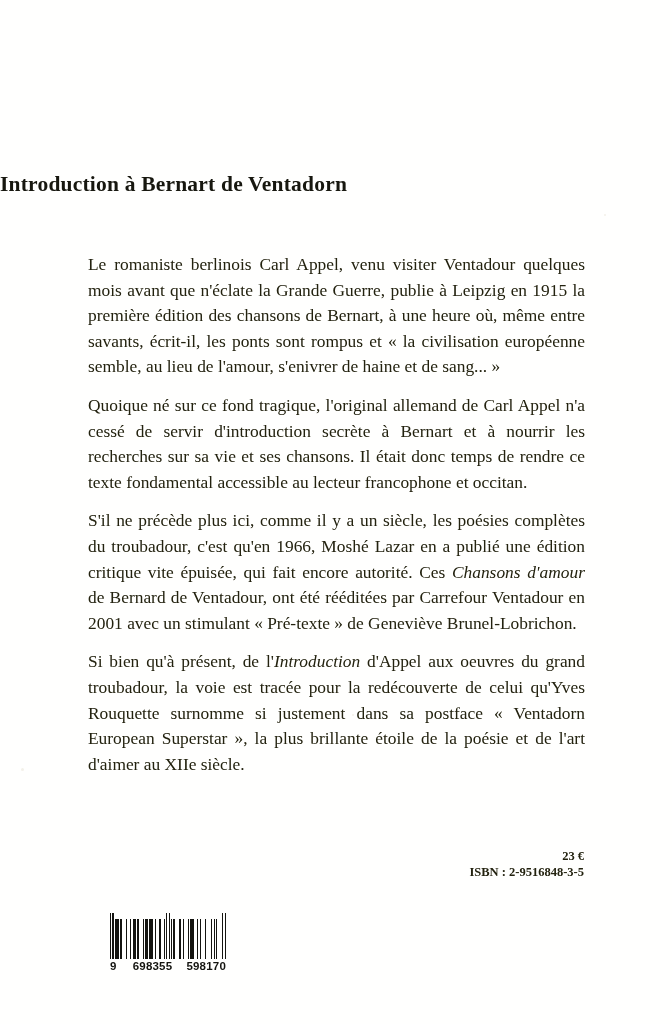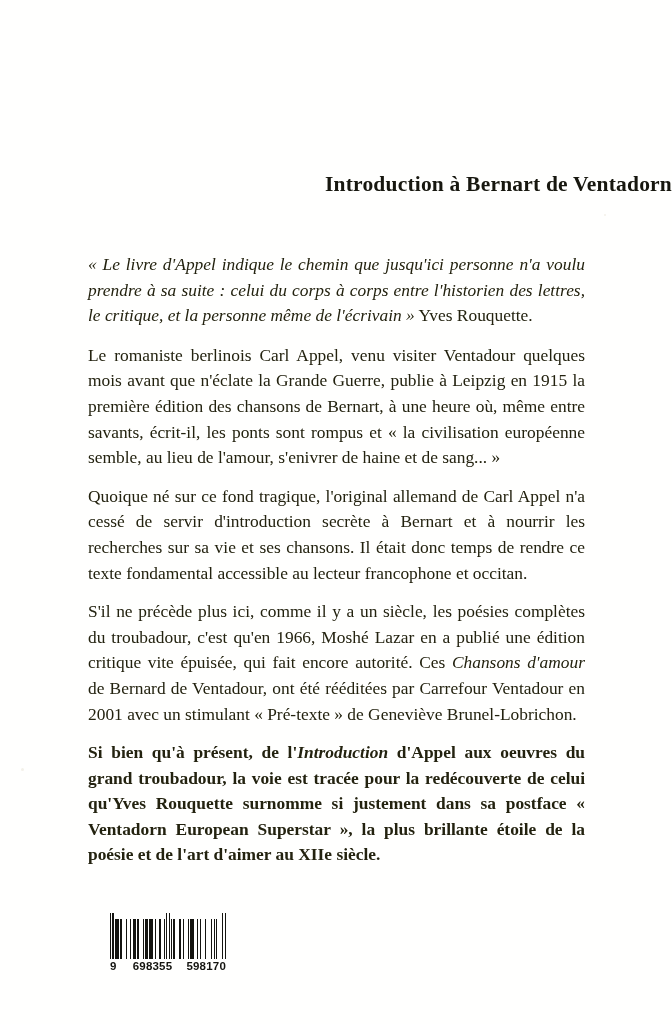--- a/index.html
+++ b/index.html
@@ -30,21 +30,21 @@
   .sp1 { left: 21px;  top: 768px; width: 3px; height: 3px; }
   .sp2 { left: 604px; top: 214px; width: 2px; height: 2px; }
   .sp3 { left: 352px; top: 714px; width: 2px; height: 2px; }
   .sp4 { left: 308px; top: 570px; width: 2px; height: 2px; }
 
   .title {
     position: absolute;
     left: 0;
     right: 0;
     top: 158px;
-    text-align: right;
+    text-align: left;
     font-size: 21.5px;
     font-weight: bold;
     letter-spacing: .2px;
     color: #17170f;
   }
 
   .body-col {
     position: absolute;
     left: 88px;
     top: 252px;
@@ -53,21 +53,21 @@
 
   .para {
     text-align: justify;
     text-justify: inter-word;
     font-size: 17.4px;
     line-height: 25.6px;
     margin: 0 0 13px 0;
     color: #23220f;
     hyphens: manual;
   }
-  .para:last-child { margin-bottom: 0; font-weight: bold; }
+  .para:last-child { margin-bottom: 0; }
 
   .para.epigraph {
     font-style: italic;
     margin-bottom: 14px;
   }
   .para.epigraph .roman {
     font-style: normal;
   }
   .para .it { font-style: italic; }
 
@@ -122,32 +122,35 @@
 
   <div class="speckle sp1"></div>
   <div class="speckle sp2"></div>
   <div class="speckle sp3"></div>
   <div class="speckle sp4"></div>
 
   <h1 class="title">Introduction à Bernart de Ventadorn</h1>
 
   <div class="body-col">
 
-    <p class="para epigraph"><span>« Le livre d'Appel indique le chemin que jusqu'ici personne n'a voulu prendre à sa suite : celui du corps à corps entre l'historien des lettres, le critique, et la personne même de l'écrivain »</span><span class="roman"> Yves Rouquette.</span></p>
 
     <p class="para">Le romaniste berlinois Carl Appel, venu visiter Ventadour quelques mois avant que n'éclate la Grande Guerre, publie à Leipzig en 1915 la première édition des chansons de Bernart, à une heure où, même entre savants, écrit-il, les ponts sont rompus et « la civilisation européenne semble, au lieu de l'amour, s'enivrer de haine et de sang... »</p>
 
     <p class="para">Quoique né sur ce fond tragique, l'original allemand de Carl Appel n'a cessé de servir d'introduction secrète à Bernart et à nourrir les recherches sur sa vie et ses chansons. Il était donc temps de rendre ce texte fondamental accessible au lecteur francophone et occitan.</p>
 
     <p class="para"><span>S'il ne précède plus ici, comme il y a un siècle, les poésies complètes du troubadour, c'est qu'en 1966, Moshé Lazar en a publié une édition critique vite épuisée, qui fait encore autorité. Ces </span><span class="it">Chansons d'amour</span><span> de Bernard de Ventadour, ont été rééditées par Carrefour Ventadour en 2001 avec un stimulant « Pré-texte » de Geneviève Brunel-Lobrichon.</span></p>
 
     <p class="para"><span>Si bien qu'à présent, de l'</span><span class="it">Introduction</span><span> d'Appel aux oeuvres du grand troubadour, la voie est tracée pour la redécouverte de celui qu'Yves Rouquette surnomme si justement dans sa postface « Ventadorn European Superstar », la plus brillante étoile de la poésie et de l'art d'aimer au XIIe siècle.</span></p>
 
   </div>
 
+  <div class="colophon">
+    <span class="price">23 €</span>
+    <span class="isbn">ISBN : 2-9516848-3-5</span>
+  </div>
 
   <div class="barcode-block">
     <div class="barcode-bars">
         <span style="width: 1.05263%;"></span>
         <span style="width: 1.05263%; background: transparent;"></span>
         <span style="width: 1.05263%;"></span>
         <span class="short" style="width: 1.05263%; background: transparent;"></span>
         <span class="short" style="width: 3.15789%;"></span>
         <span class="short" style="width: 1.05263%; background: transparent;"></span>
         <span class="short" style="width: 2.10526%;"></span>

